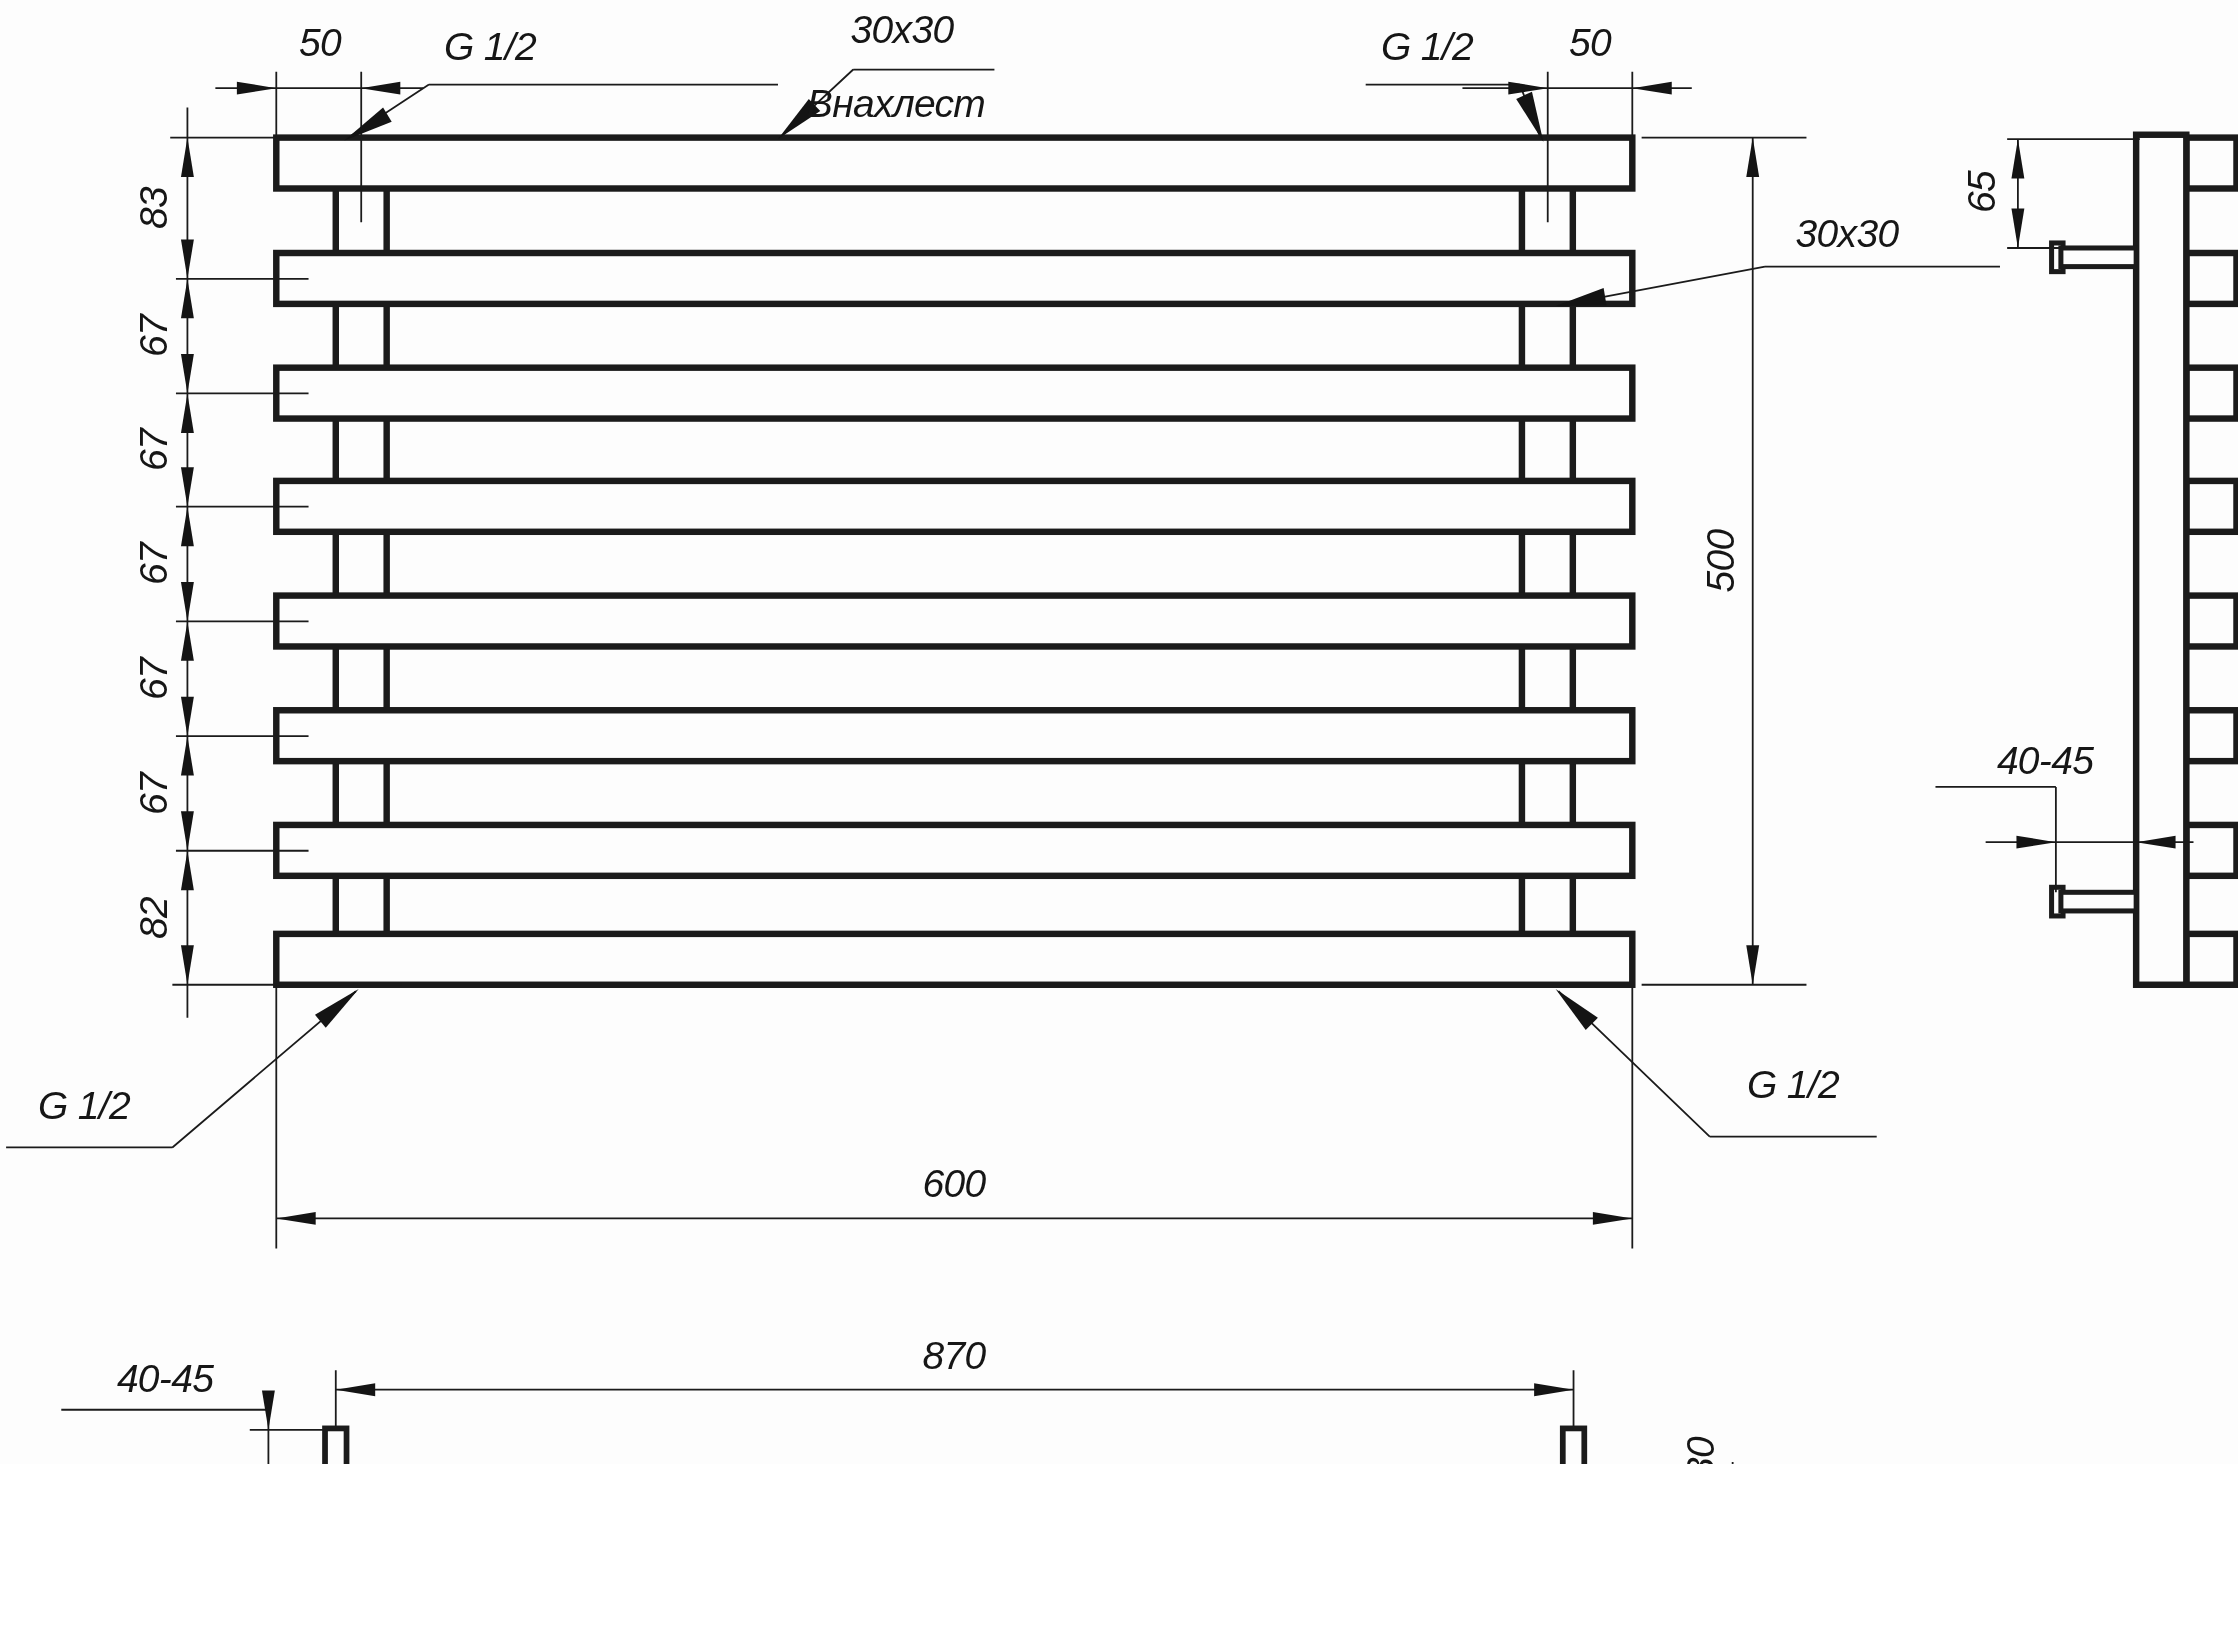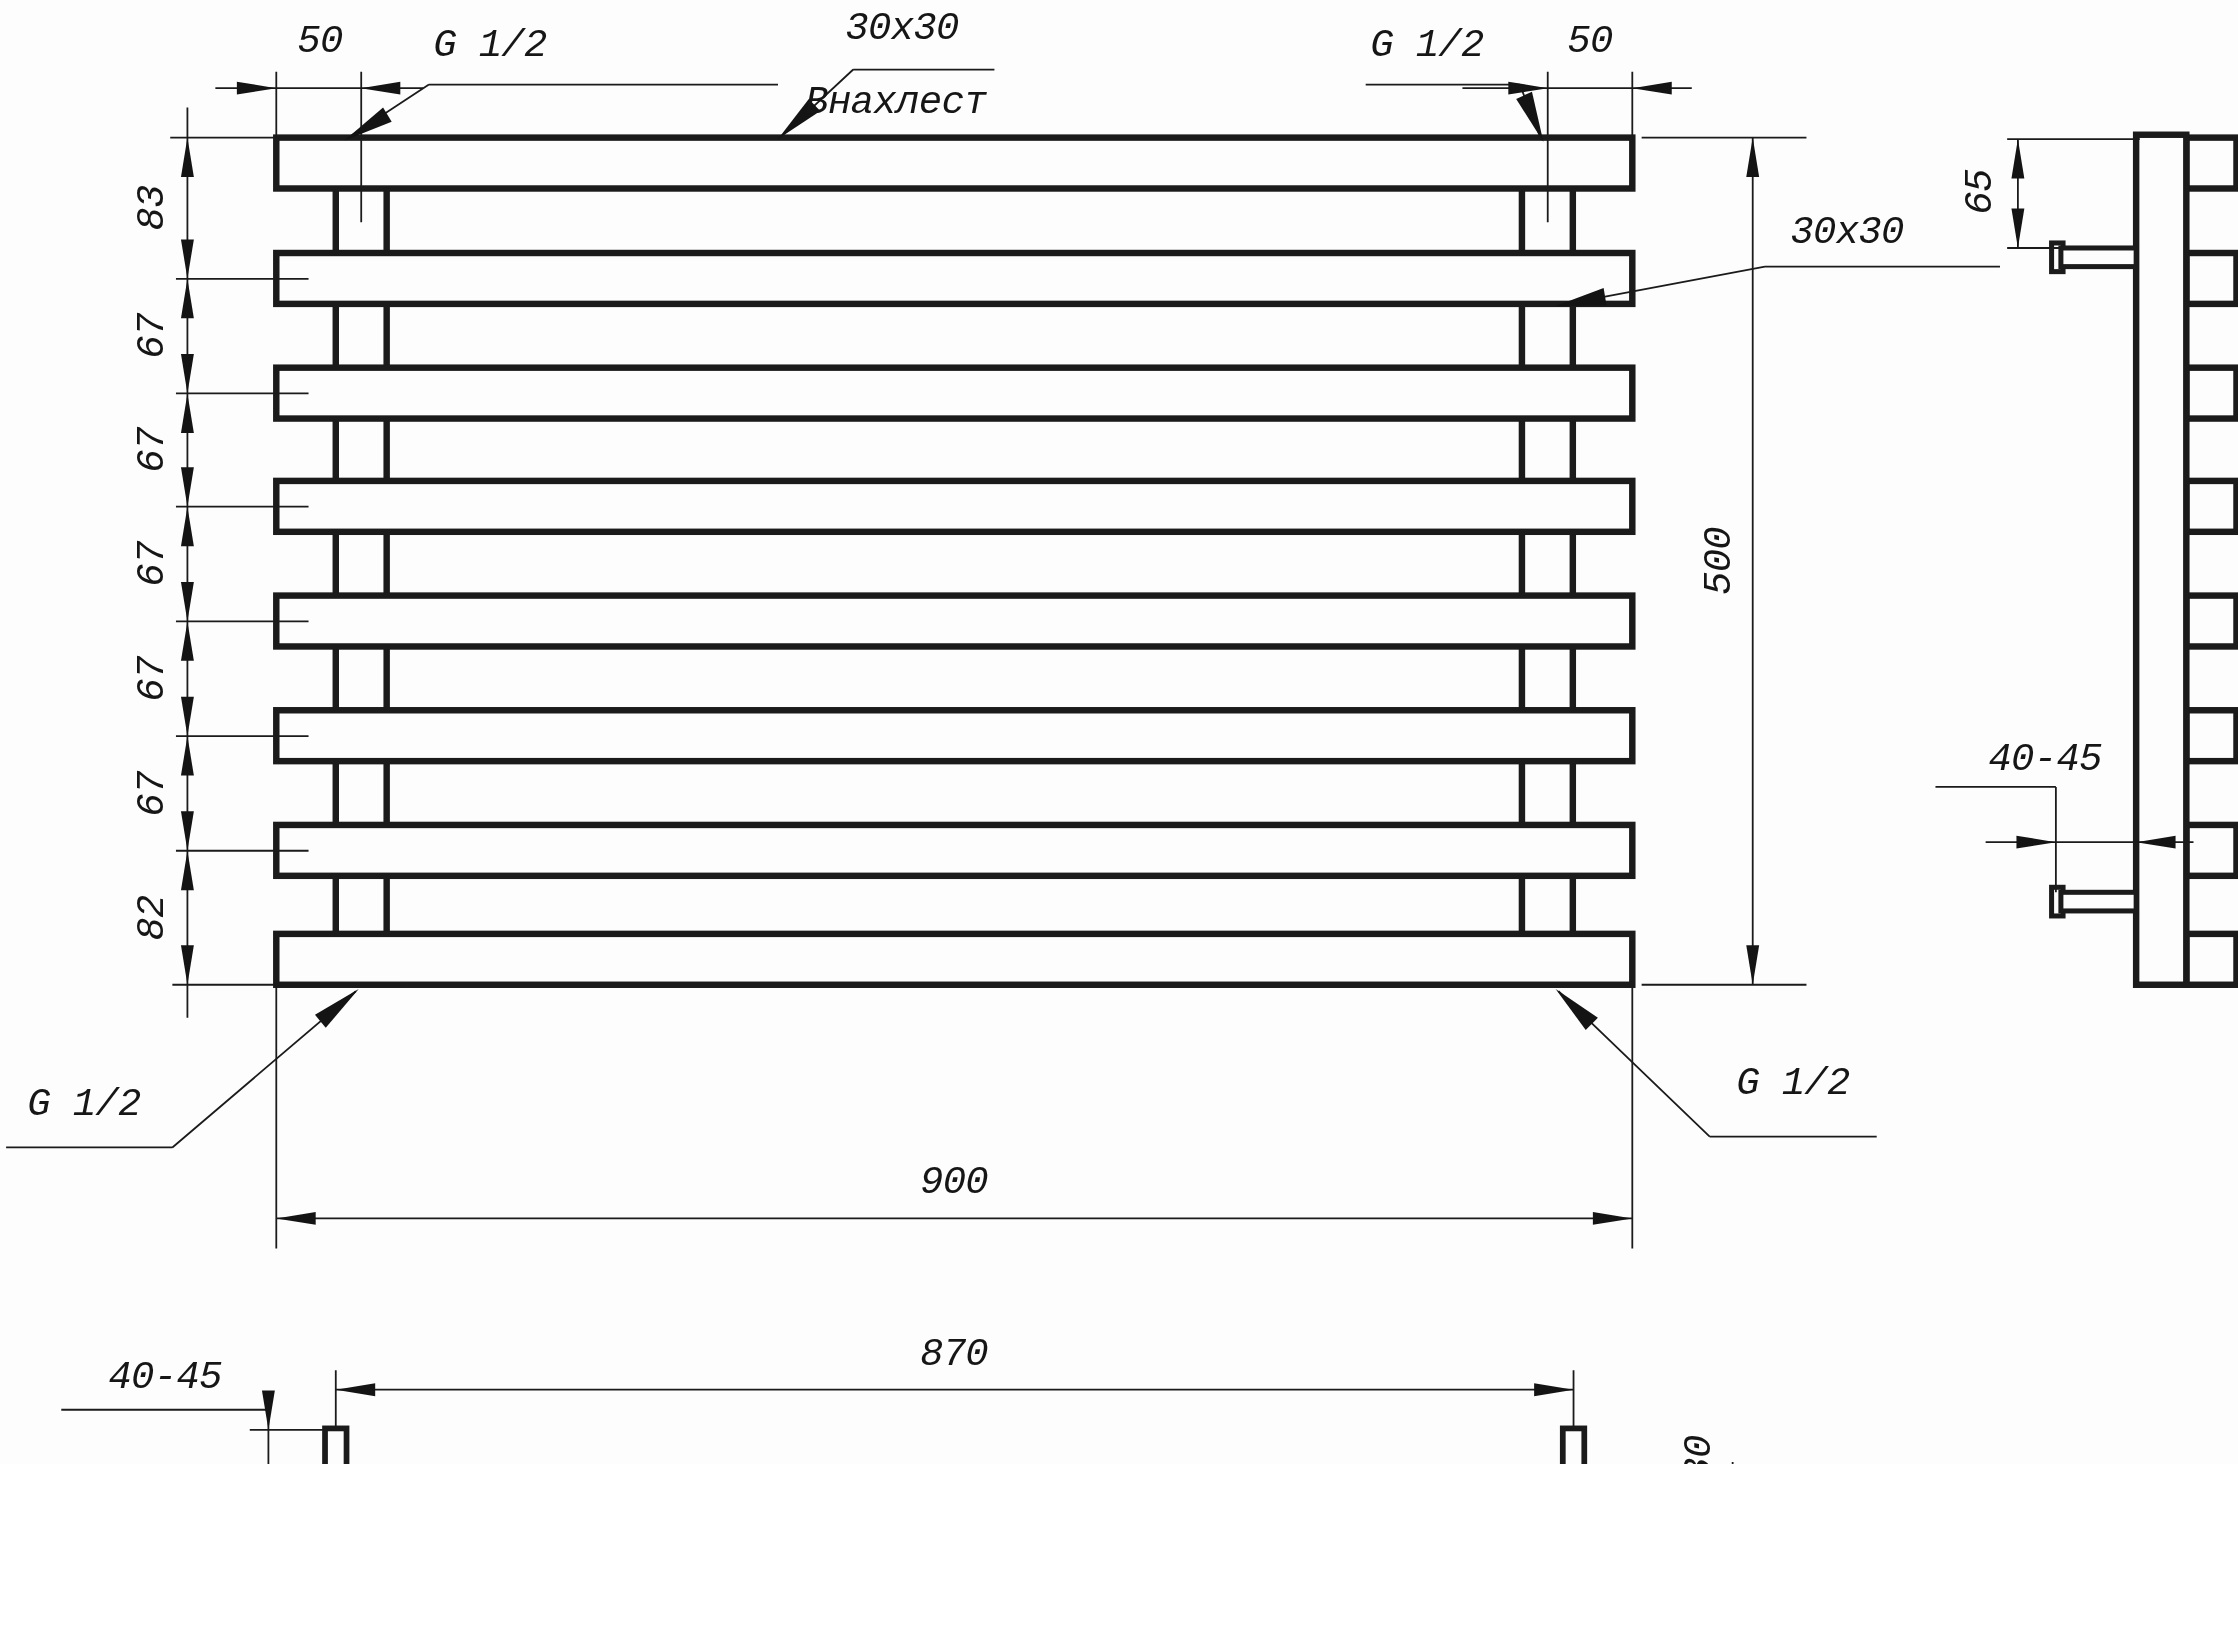--- a/index.html
+++ b/index.html
@@ -1,20 +1,20 @@
 <!DOCTYPE html>
 <html style="font-size:11.5px"><head>
 <meta charset="utf-8">
 <style>
   html,body{margin:0;padding:0;background:#ffffff;}
   #canvas{
     position:relative;
     width:2239px;height:1464px;
     background:#fdfdfd;
-    font-family:Liberation Mono, monospace;
+    font-family:Liberation Sans, sans-serif;
     overflow:hidden;
   }
   #linework{position:absolute;left:0;top:0;}
   .lbl{
     position:absolute;
     transform:translate(-50%,-50%);
     font-style:italic;
     font-size:39px;
     color:#161616;
     white-space:nowrap;
@@ -177,21 +177,21 @@
 
   <div class="lbl rot" style="left:153px;top:208px">83</div>
   <div class="lbl rot" style="left:153px;top:336px">67</div>
   <div class="lbl rot" style="left:153px;top:450px">67</div>
   <div class="lbl rot" style="left:153px;top:564px">67</div>
   <div class="lbl rot" style="left:153px;top:679px">67</div>
   <div class="lbl rot" style="left:153px;top:794px">67</div>
   <div class="lbl rot" style="left:153px;top:918px">82</div>
 
   <div class="lbl rot" style="left:1720px;top:561px">500</div>
-  <div class="lbl" style="left:954px;top:1183px">900</div>
+  <div class="lbl" style="left:954px;top:1183px">600</div>
   <div class="lbl" style="left:84px;top:1105px">G 1/2</div>
   <div class="lbl" style="left:1793px;top:1084px">G 1/2</div>
 
   <div class="lbl rot" style="left:1981px;top:192px">65</div>
   <div class="lbl" style="left:2045px;top:760px">40-45</div>
 
   <div class="lbl" style="left:165px;top:1378px">40-45</div>
   <div class="lbl" style="left:954px;top:1355px">870</div>
   <div class="lbl rot" style="left:1700px;top:1458px">30</div>
 

